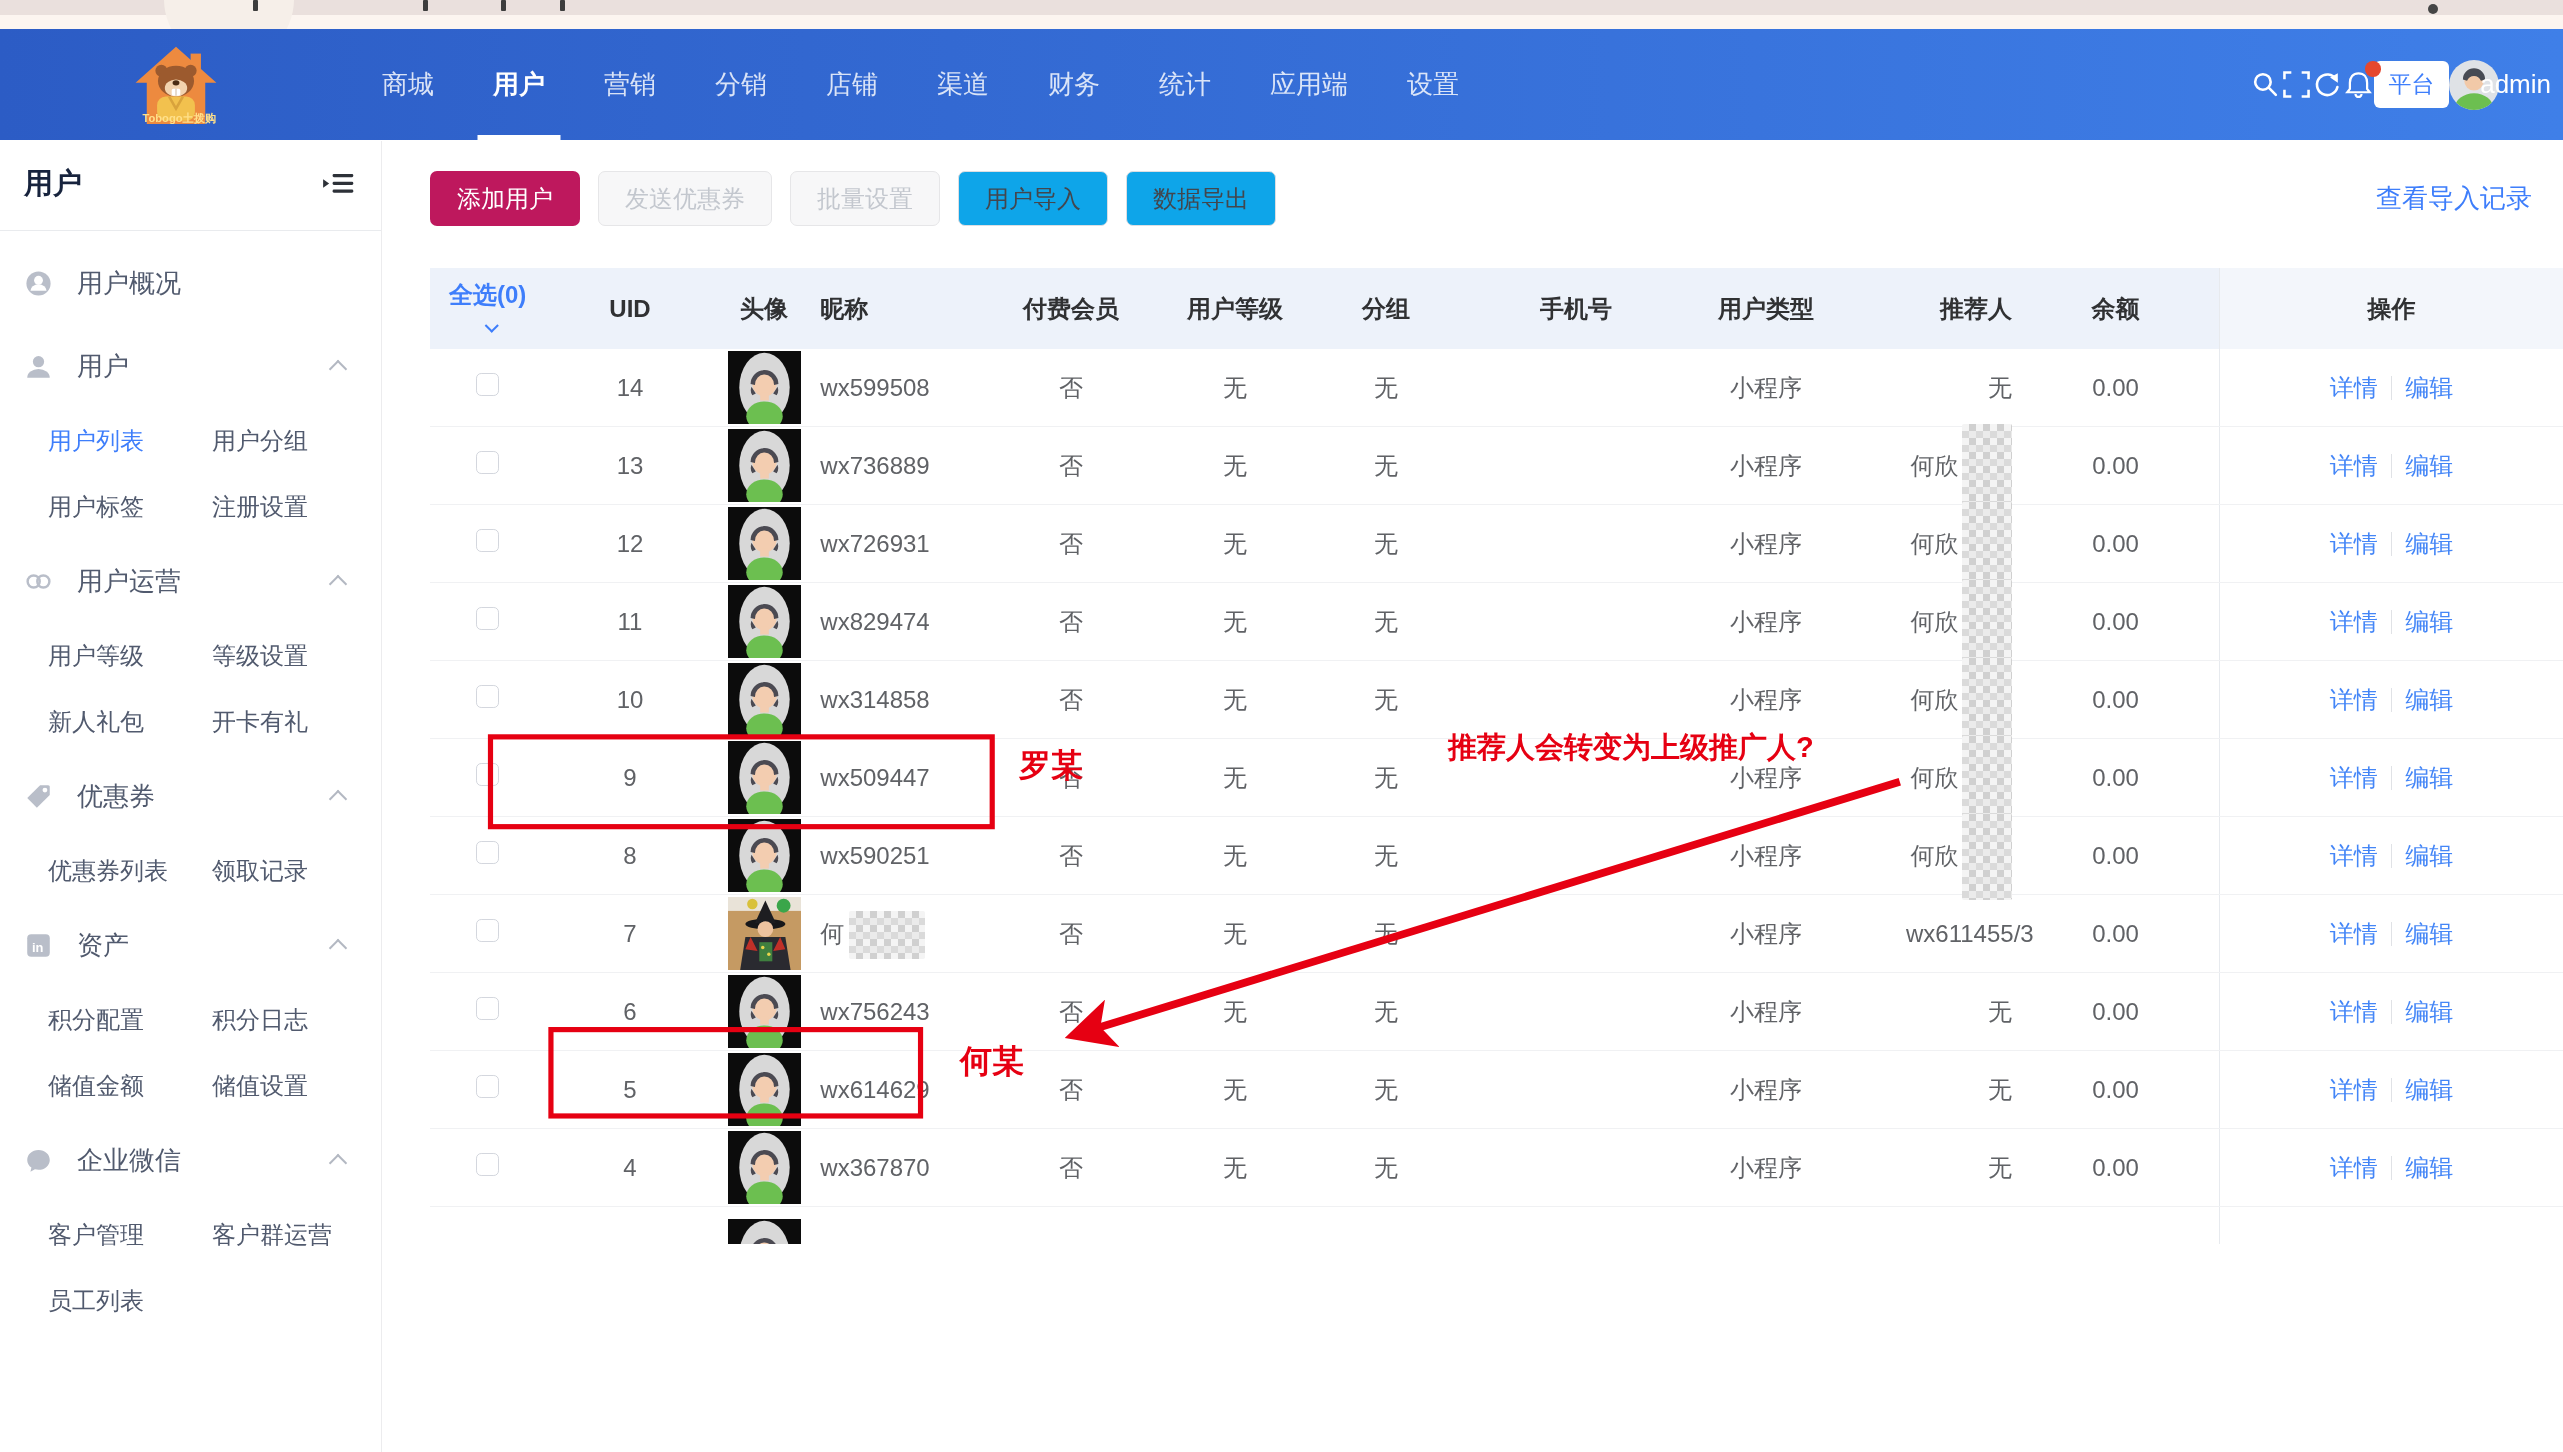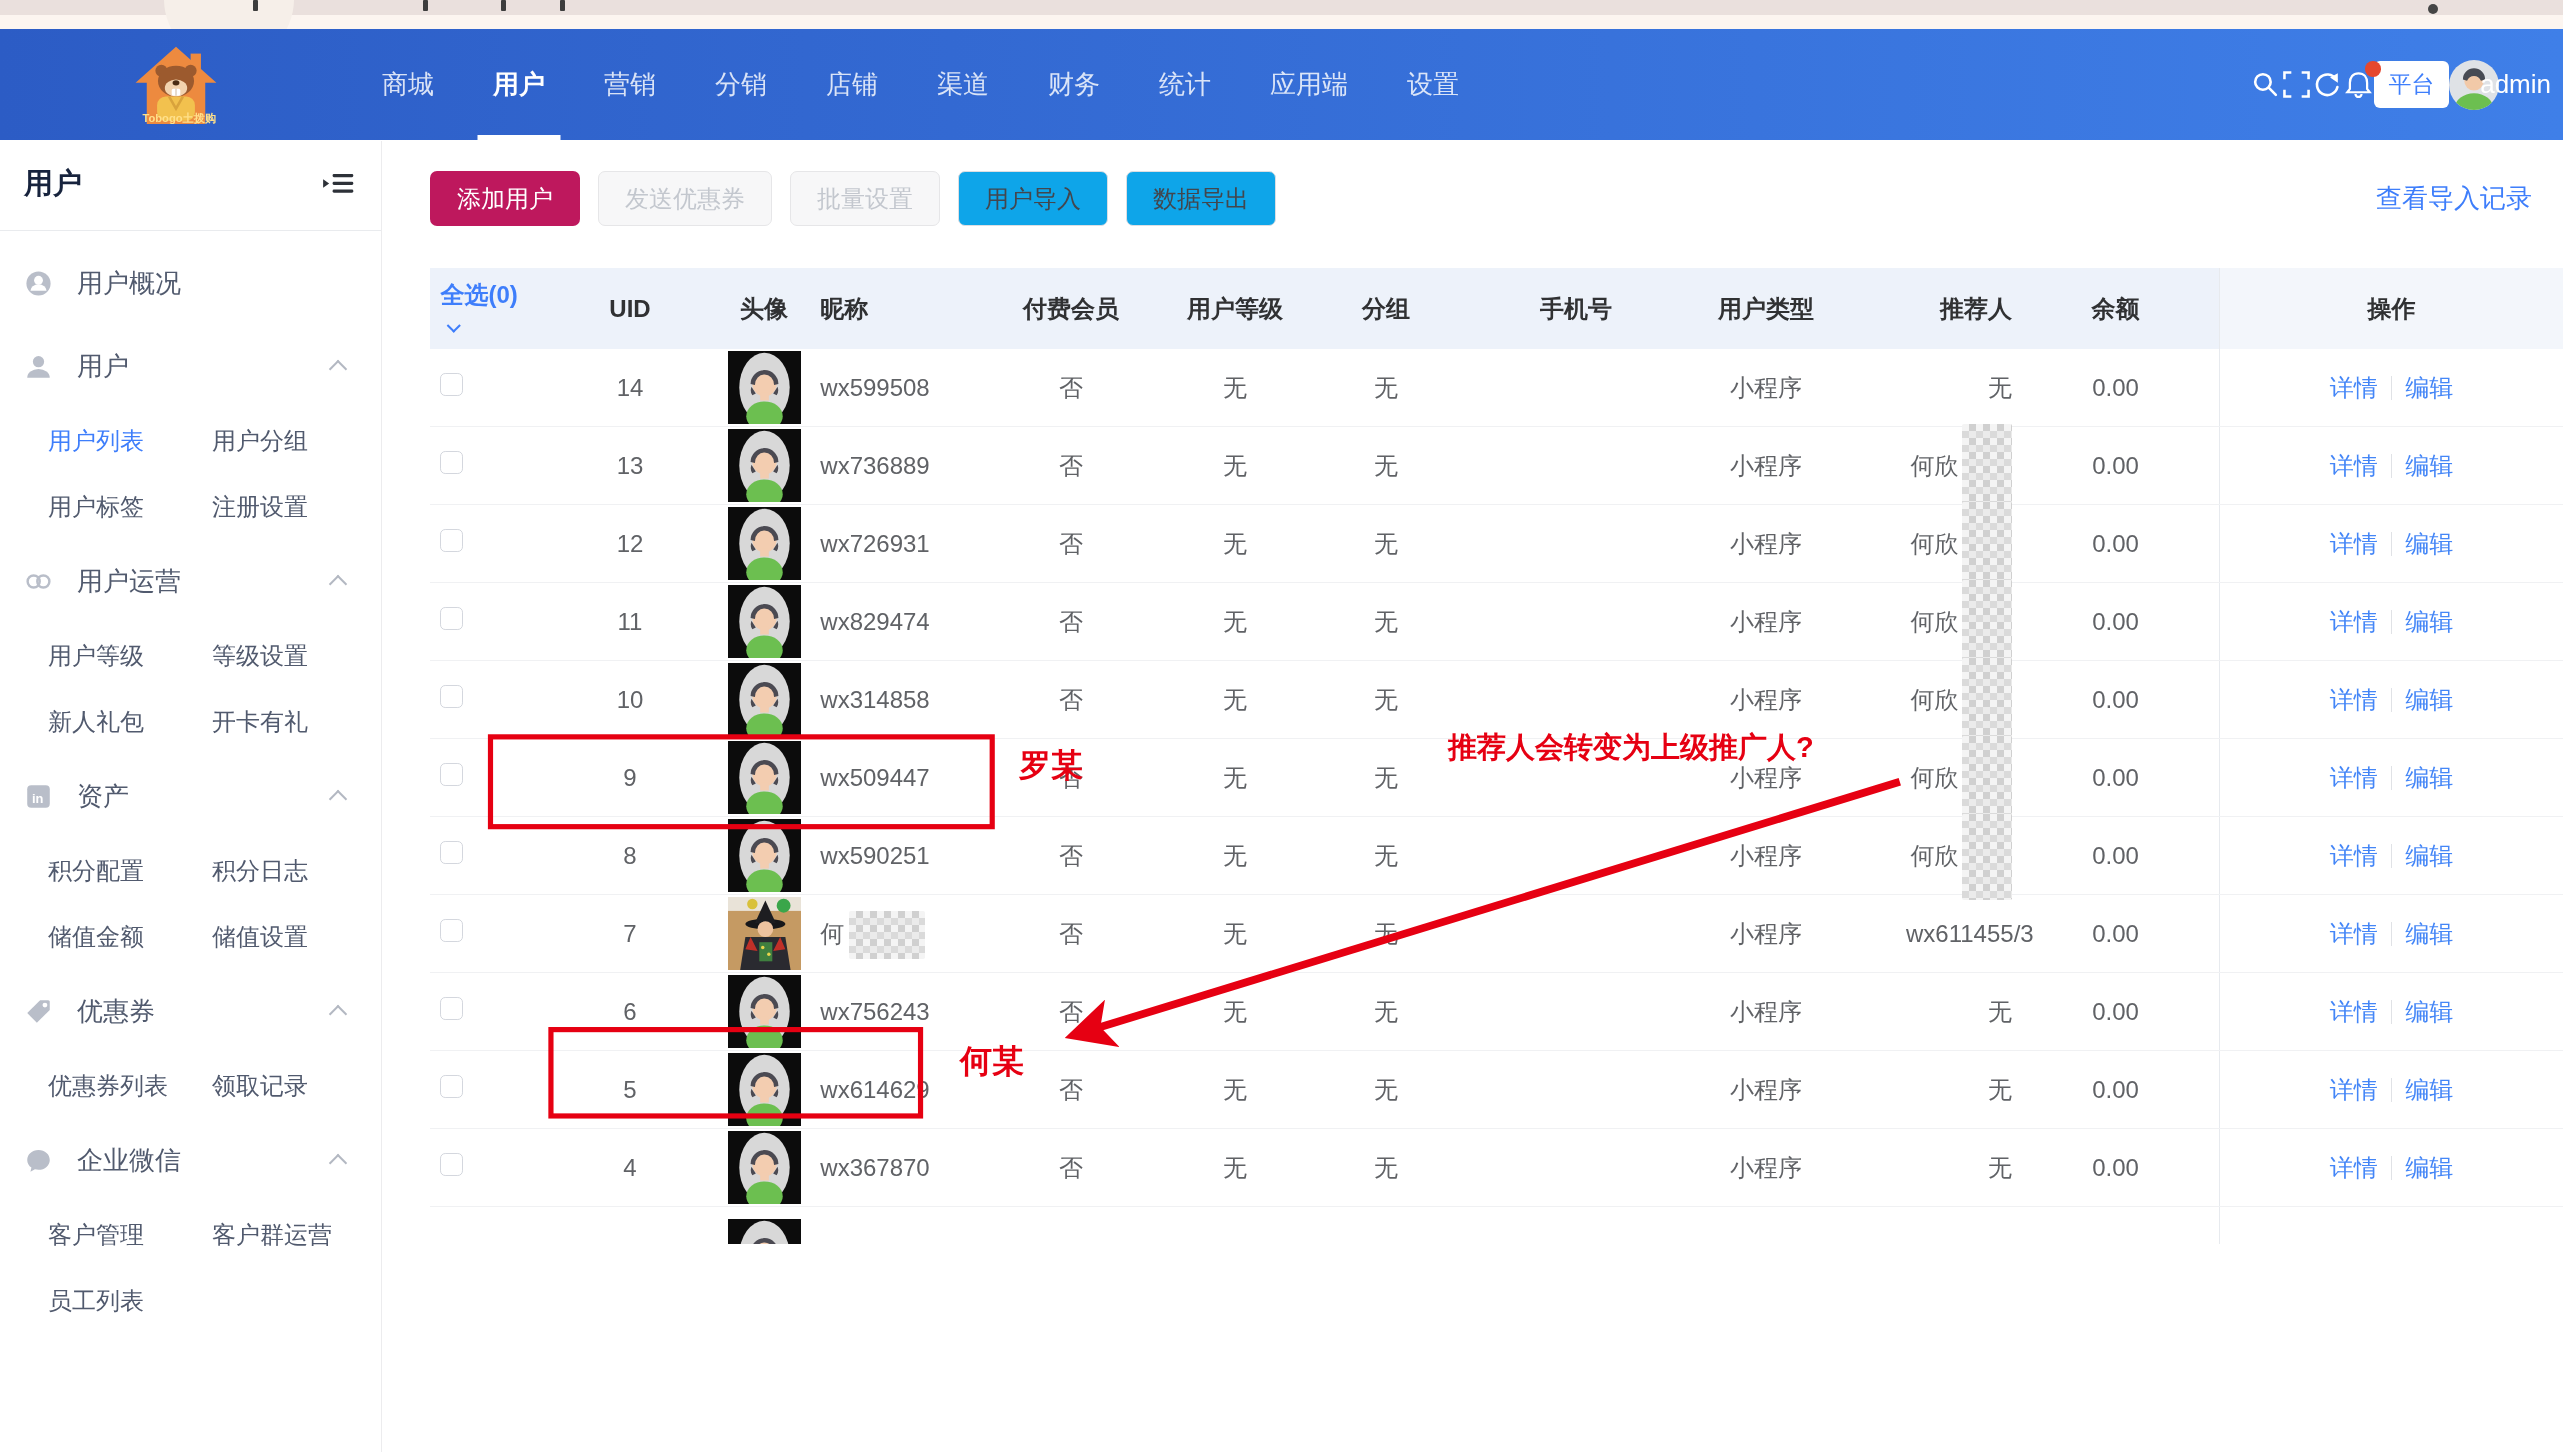--- a/index.html
+++ b/index.html
@@ -58,21 +58,21 @@
   .btn.disabled { background:#f7f7f8; border-color:#e6e6e8; color:#c3c7ce; cursor:not-allowed; }
   .btn.plain { background:#0ea5e9; border-color:#dcdee2; color:#43464d;font-family:Liberation Serif, serif; }
   .import-link { position:absolute; right:31px; color:#3e7efb; font-size:26px; text-decoration:none; cursor:pointer; }
 
   
   .table { margin-top:42px; width:2133px; }
   .trow { display:grid; align-items:center;
     grid-template-columns:105px 190px 78px 173px 190px 138px 164px 216px 164px 164px 207px 344px; }
   .thead { height:81px; background:#edf2fa; font-weight:bold; color:#303133; font-size:24px; }
   .cell { text-align:center; color:inherit; }
-  .c-check { text-align:left; padding-left:10.4px; }
+  .c-check { text-align:center; padding-left:10.4px; }
   .c-nick { text-align:left; padding-left:17.3px; white-space:nowrap; }
   .c-ref { text-align:right; padding-left:58px; white-space:nowrap; }
   .c-ops { height:100%; display:flex; align-items:center; justify-content:center;
     border-left:1.7px solid #e7eaee; }
   .thead .c-ops { background:#f3f6fb; }
   .tbody-row { height:78px; border-bottom:1.7px solid #f0f1f3; color:#606266; font-size:24px; }
   .checkbox { display:inline-block; width:23px; height:23px; border:1.7px solid #d4d7de;
     border-radius:5.2px; background:#fff; cursor:pointer; }
   .select-all { color:#3e7efb; font-weight:bold; font-size:24px; cursor:pointer; }
   .sa-caret { display:inline-block; width:9.5px; height:9.5px; border-right:2.6px solid #3e7efb;
@@ -283,44 +283,44 @@
           <div class="sb-sub">用户等级</div>
           <div class="sb-sub">等级设置</div>
           <div class="sb-sub">新人礼包</div>
           <div class="sb-sub">开卡有礼</div>
         </div>
   </div>
 
   <div class="sb-group">
     <div class="sb-group-head">
       <svg class="sb-icon" viewBox="0 0 34 34" width="29" height="29">
+            <use href="#i-tag"></use>
+          </svg>
+      <span>优惠券</span>
+      <span class="chev"></span>
+    </div>
+    <div class="sb-subs">
+          <div class="sb-sub">优惠券列表</div>
+          <div class="sb-sub">领取记录</div>
+        </div>
+  </div>
+
+  <div class="sb-group">
+    <div class="sb-group-head">
+      <svg class="sb-icon" viewBox="0 0 34 34" width="29" height="29">
             <use href="#i-asset"></use>
           </svg>
       <span>资产</span>
       <span class="chev"></span>
     </div>
     <div class="sb-subs">
           <div class="sb-sub">积分配置</div>
           <div class="sb-sub">积分日志</div>
           <div class="sb-sub">储值金额</div>
           <div class="sb-sub">储值设置</div>
-        </div>
-  </div>
-
-  <div class="sb-group">
-    <div class="sb-group-head">
-      <svg class="sb-icon" viewBox="0 0 34 34" width="29" height="29">
-            <use href="#i-tag"></use>
-          </svg>
-      <span>优惠券</span>
-      <span class="chev"></span>
-    </div>
-    <div class="sb-subs">
-          <div class="sb-sub">优惠券列表</div>
-          <div class="sb-sub">领取记录</div>
         </div>
   </div>
 
   <div class="sb-group">
     <div class="sb-group-head">
       <svg class="sb-icon" viewBox="0 0 34 34" width="29" height="29">
             <use href="#i-chat"></use>
           </svg>
       <span>企业微信</span>
       <span class="chev"></span>

